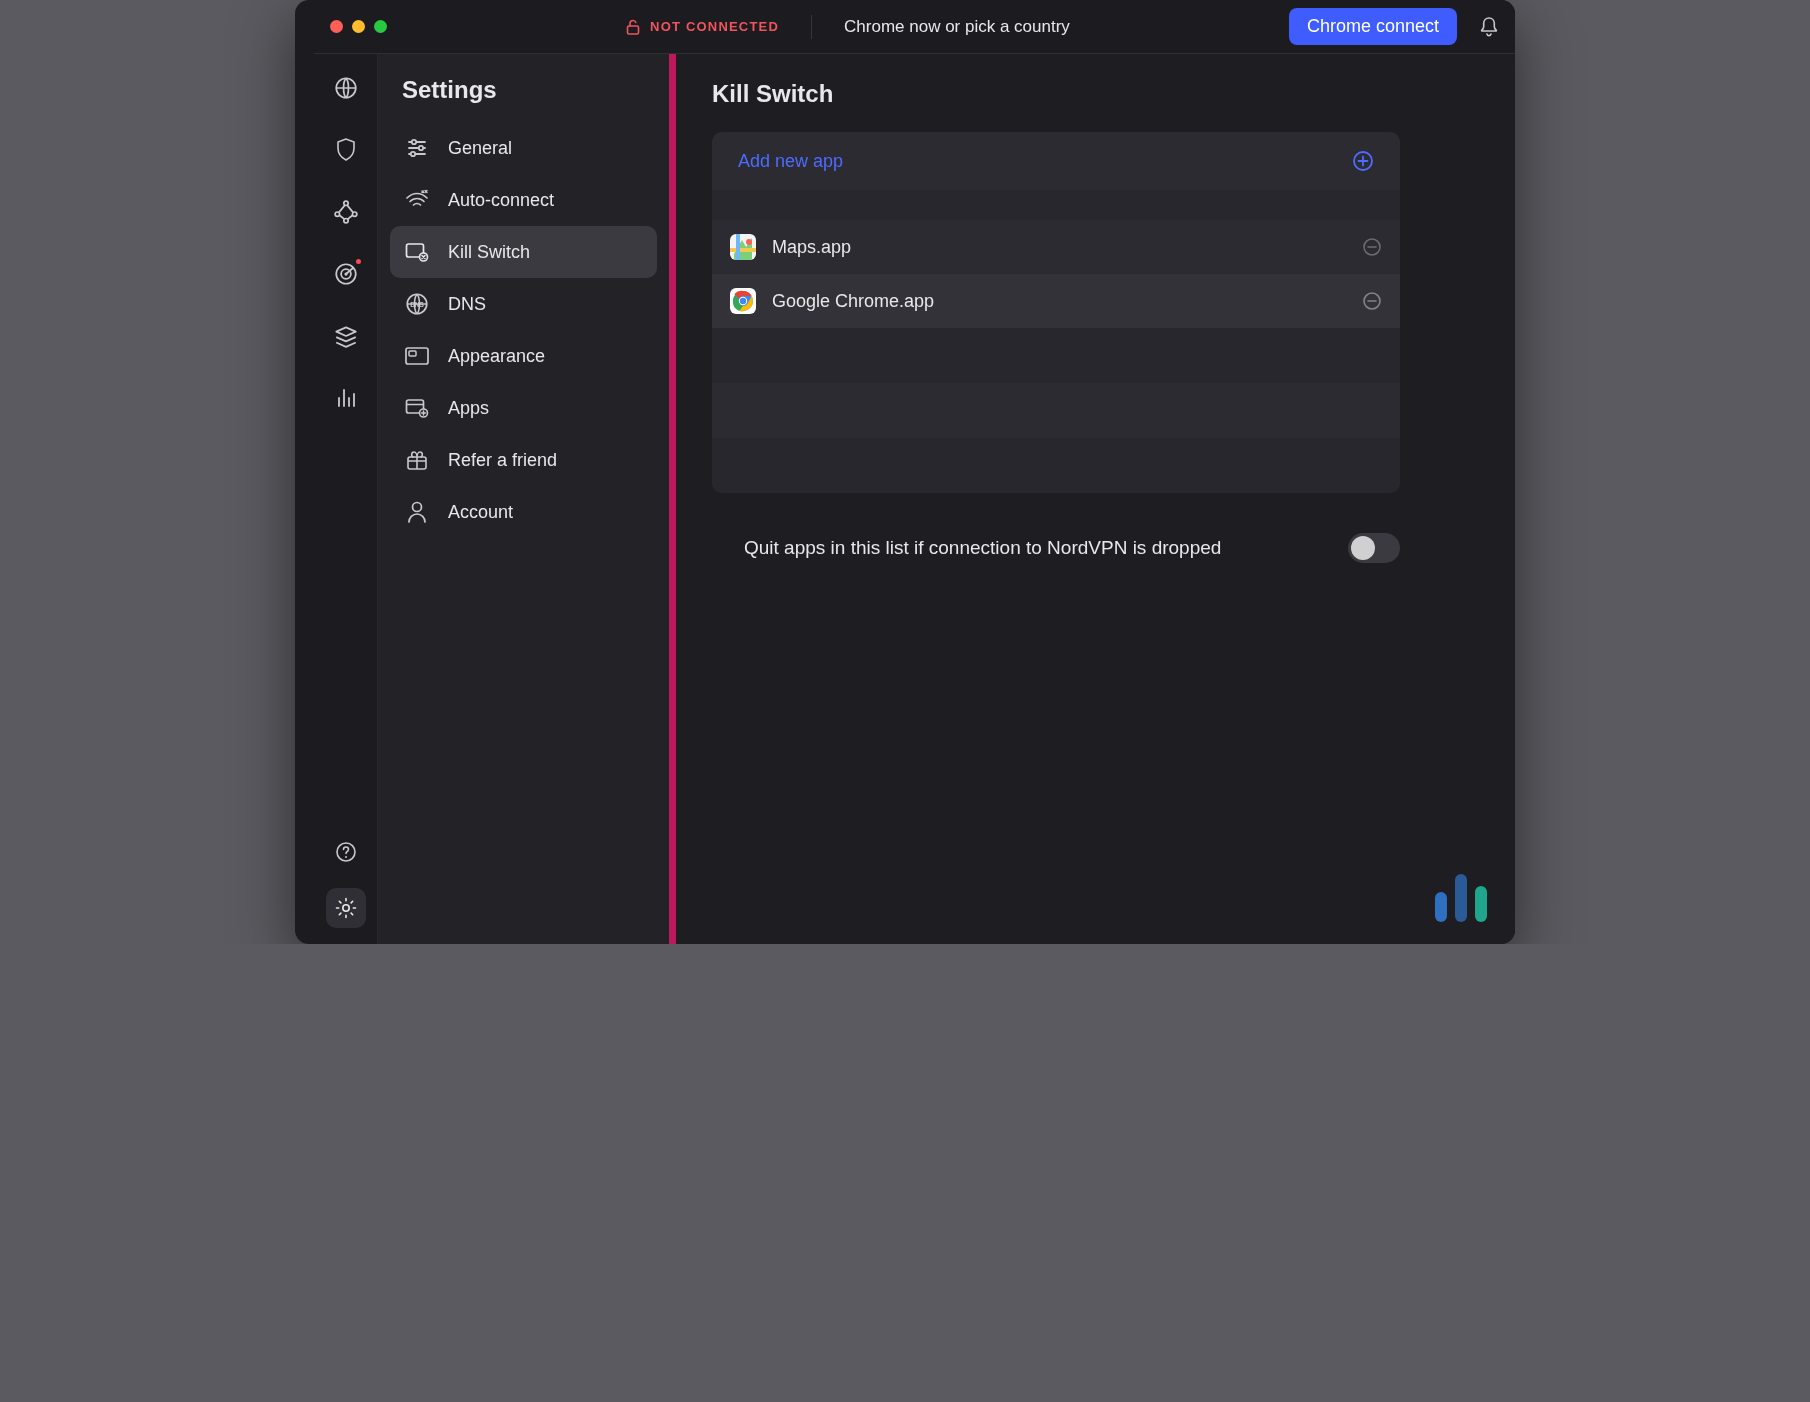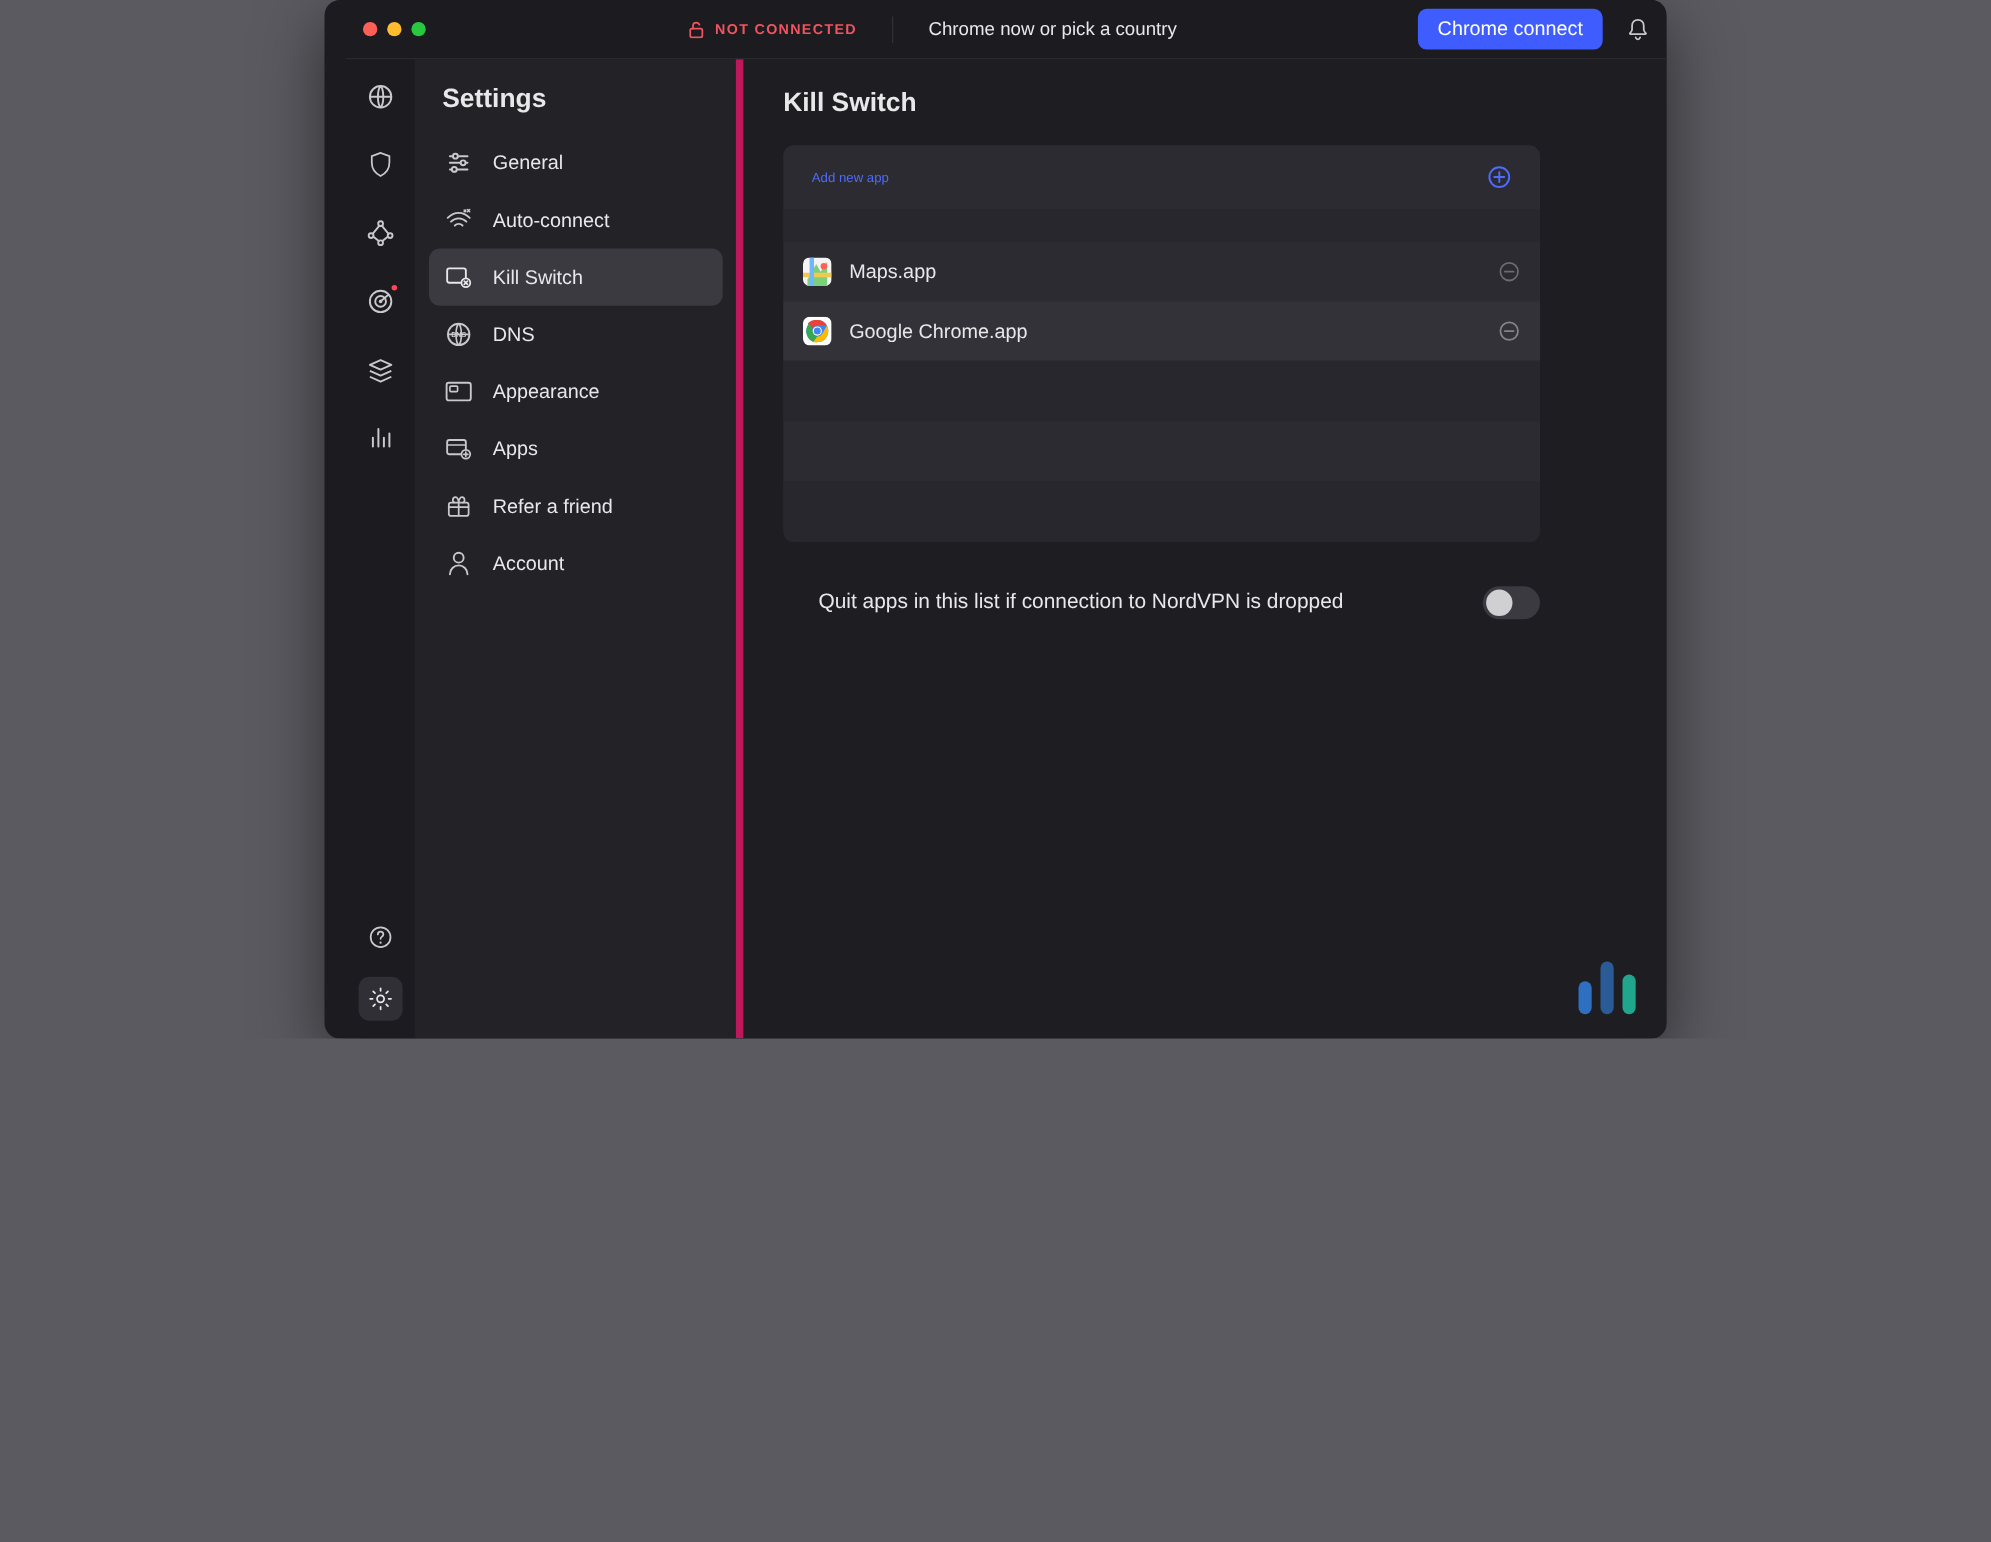--- a/index.html
+++ b/index.html
@@ -103,21 +103,21 @@
     flex:1;background:var(--bg-content);
     padding:26px 36px;position:relative;overflow:auto;
   }
   .content h2{color:var(--text);font-size:24px;font-weight:700;margin:0 0 24px;}
   .card{
     width:688px;border-radius:10px;overflow:hidden;background:var(--bg-panel-alt);
   }
   .add-row{
     display:flex;align-items:center;justify-content:space-between;
     padding:18px 26px;background:var(--bg-panel);color:var(--link);
-    font-size:12px;font-weight:500;cursor:pointer;gap:44px;
+    font-size:18px;font-weight:500;cursor:pointer;gap:44px;
   }
   .plus-icon{color:var(--link);}
   .filler{height:30px;background:var(--bg-panel-alt);}
   .app-row{
     display:flex;align-items:center;gap:16px;
     padding:14px 18px;color:var(--text);font-size:18px;
   }
   .app-row.even{background:var(--bg-panel);}
   .app-row.odd{background:var(--bg-row-hover);}
   .app-row.empty{height:55px;}

